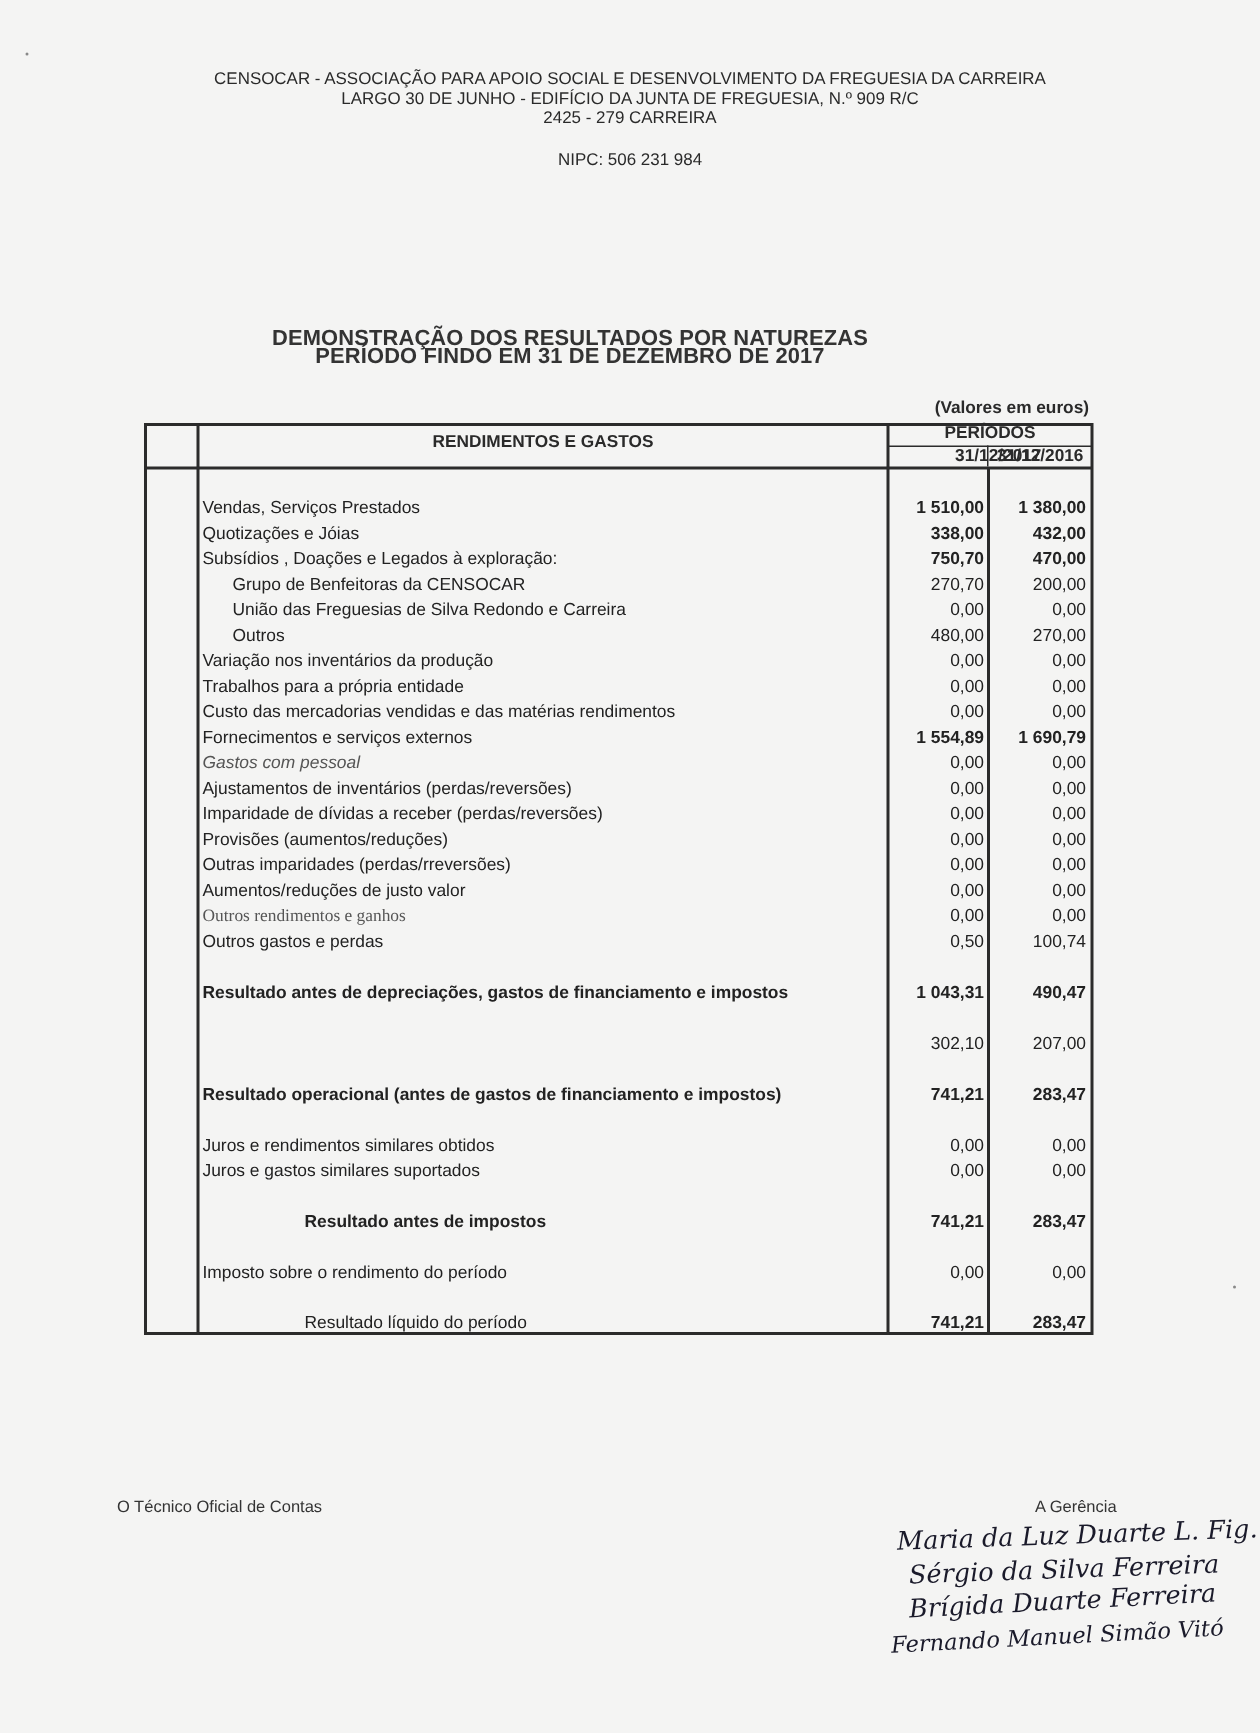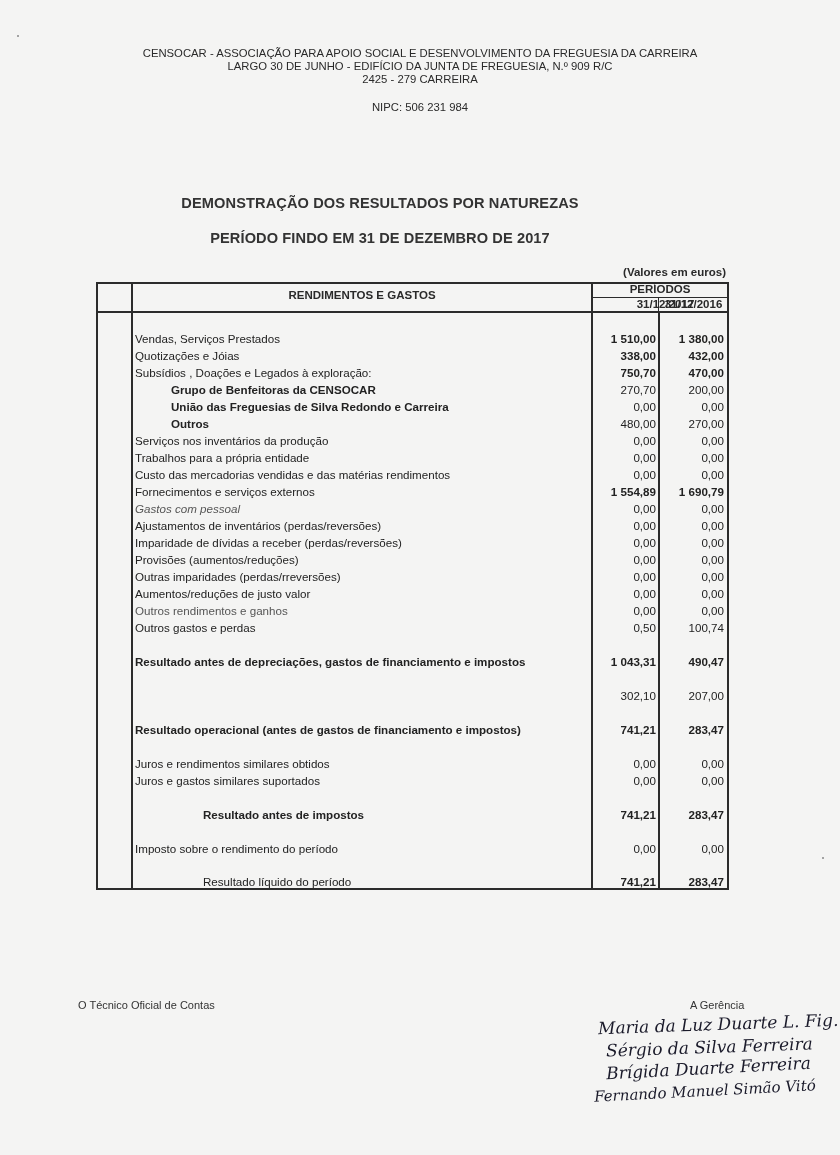--- a/index.html
+++ b/index.html
@@ -36,23 +36,23 @@
     position: absolute; left: 2px; top: 0; font-size: 11.6px; line-height: 17px; color: #222;
     white-space: nowrap;
   }
   .row .v1, .row .v2 {
     position: absolute; top: 0; font-size: 11.6px; line-height: 17px; text-align: right; color: #222;
   }
   .row .v1 { left: 459px; width: 64px; }
   .row .v2 { left: 526px; width: 65px; }
   .row.bold .v1, .row.bold .v2, .row.bold .lbl { font-weight: bold; }
   .row.valbold .v1, .row.valbold .v2 { font-weight: bold; }
-  .row .lbl.indent { left: 38px; font-weight: bold; }
+  .row .lbl.indent { left: 22px; }
   .row .lbl.center { left: 70px; text-align: center; }
-  .row .lbl.faint { color: #555; }
+  .row .lbl.faint { color: #555; font-family: Liberation Serif, serif; }
   .row .lbl.italic { font-style: italic; color: #555; }
   .footer-left {
     position: absolute; left: 78px; top: 999px; font-size: 11px; color: #333;
   }
   .footer-right {
     position: absolute; left: 690px; top: 999px; font-size: 11px; color: #333;
   }
   .sig {
     position: absolute; font-family: "DejaVu Serif", serif; font-style: italic;
     font-size: 17px; color: #1a1a2a; white-space: nowrap;
@@ -60,21 +60,21 @@
   .speck { position: absolute; width: 2px; height: 2px; background: #888; border-radius: 1px; }
 </style>
 </head>
 <body>
 
 <div class="hdr-line" style="top:47px">CENSOCAR - ASSOCIAÇÃO PARA APOIO SOCIAL E DESENVOLVIMENTO DA FREGUESIA DA CARREIRA</div>
 <div class="hdr-line" style="top:60px">LARGO 30 DE JUNHO - EDIFÍCIO DA JUNTA DE FREGUESIA, N.º 909 R/C</div>
 <div class="hdr-line" style="top:73px">2425 - 279 CARREIRA</div>
 <div class="hdr-line" style="top:101px">NIPC: 506 231 984</div>
 
-<div class="title" style="top:195px">DEMONSTRAÇÃO DOS RESULTADOS POR NATUREZAS</div>
+<div class="title" style="top:218px">DEMONSTRAÇÃO DOS RESULTADOS POR NATUREZAS</div>
 <div class="title" style="top:230px">PERÍODO FINDO EM 31 DE DEZEMBRO DE 2017</div>
 
 <div class="units">(Valores em euros)</div>
 
 <div>
 
   <div class="hline" style="left:96px; top:282px; width:632px;"></div>
   <div class="hline" style="left:96px; top:888px; width:632px;"></div>
   <div class="vline" style="left:96px; top:282px; height:608px;"></div>
   <div class="vline" style="left:727px; top:282px; height:608px;"></div>
@@ -117,21 +117,21 @@
   <span class="lbl indent">União das Freguesias de Silva Redondo e Carreira</span>
   <span class="v1">0,00</span>
   <span class="v2">0,00</span>
 </div>
 <div class="row" style="top:415px">
   <span class="lbl indent">Outros</span>
   <span class="v1">480,00</span>
   <span class="v2">270,00</span>
 </div>
 <div class="row" style="top:432px">
-  <span class="lbl">Serviços nos inventários da produção</span>
+  <span class="lbl">Variação nos inventários da produção</span>
   <span class="v1">0,00</span>
   <span class="v2">0,00</span>
 </div>
 <div class="row" style="top:449px">
   <span class="lbl">Trabalhos para a própria entidade</span>
   <span class="v1">0,00</span>
   <span class="v2">0,00</span>
 </div>
 <div class="row" style="top:466px">
   <span class="lbl">Custo das mercadorias vendidas e das matérias rendimentos</span>

